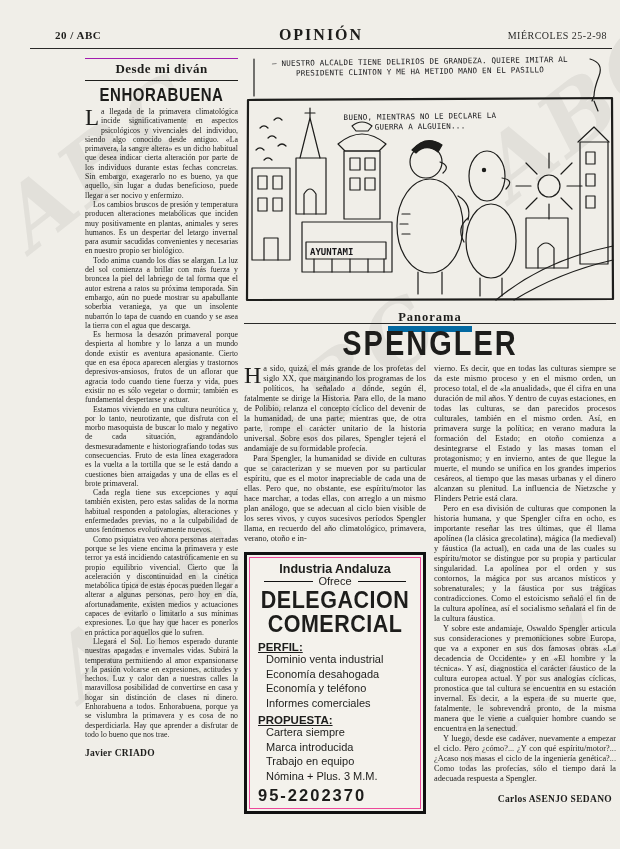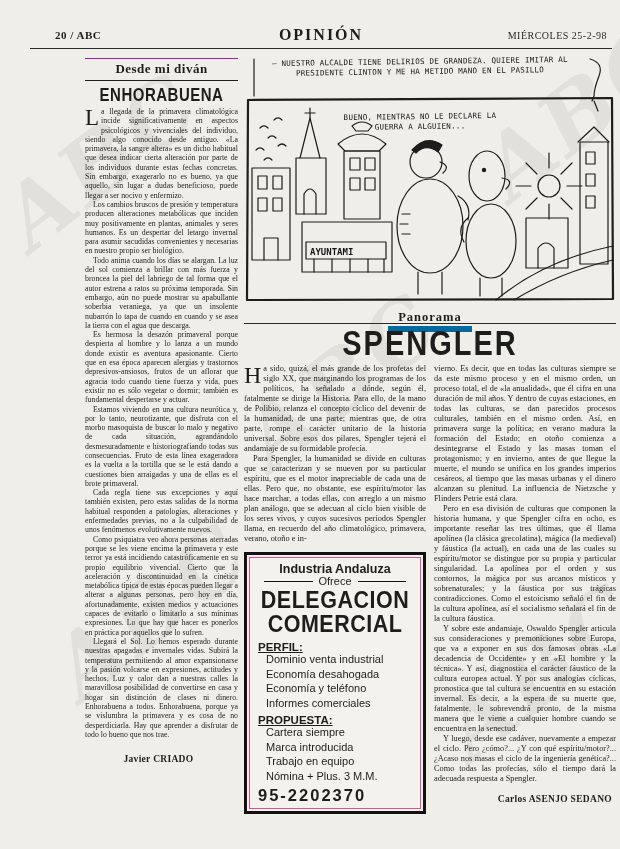--- a/index.html
+++ b/index.html
@@ -34,21 +34,21 @@
     font-size:15px; letter-spacing:0.5px; margin:5px 0 4px 0;
     transform:scaleY(1.25); transform-origin:center;
   }
   .body-text{font-size:7.8px; line-height:9.3px; text-align:justify;}
   .body-text p{margin:0; text-indent:8px;}
   .body-text p.first{text-indent:0;}
   .dropcap{
     float:left; font-size:23px; line-height:19px; padding:1px 2px 0 0; font-weight:normal;
   }
   .byline{
-    text-align:center; font-weight:bold; font-size:9.5px; margin-top:15px; padding-right:6px;
+    text-align:left; font-weight:bold; font-size:9.5px; margin-top:9px; padding-right:6px;
     letter-spacing:0.3px;
   }
 
   
   .right-region{position:absolute; top:56px; left:244px; width:372px;}
 
   
   .cartoon{position:relative; width:372px; height:246px; margin:0;}
   .cartoon svg{position:absolute; inset:0;}
   .bubble{

